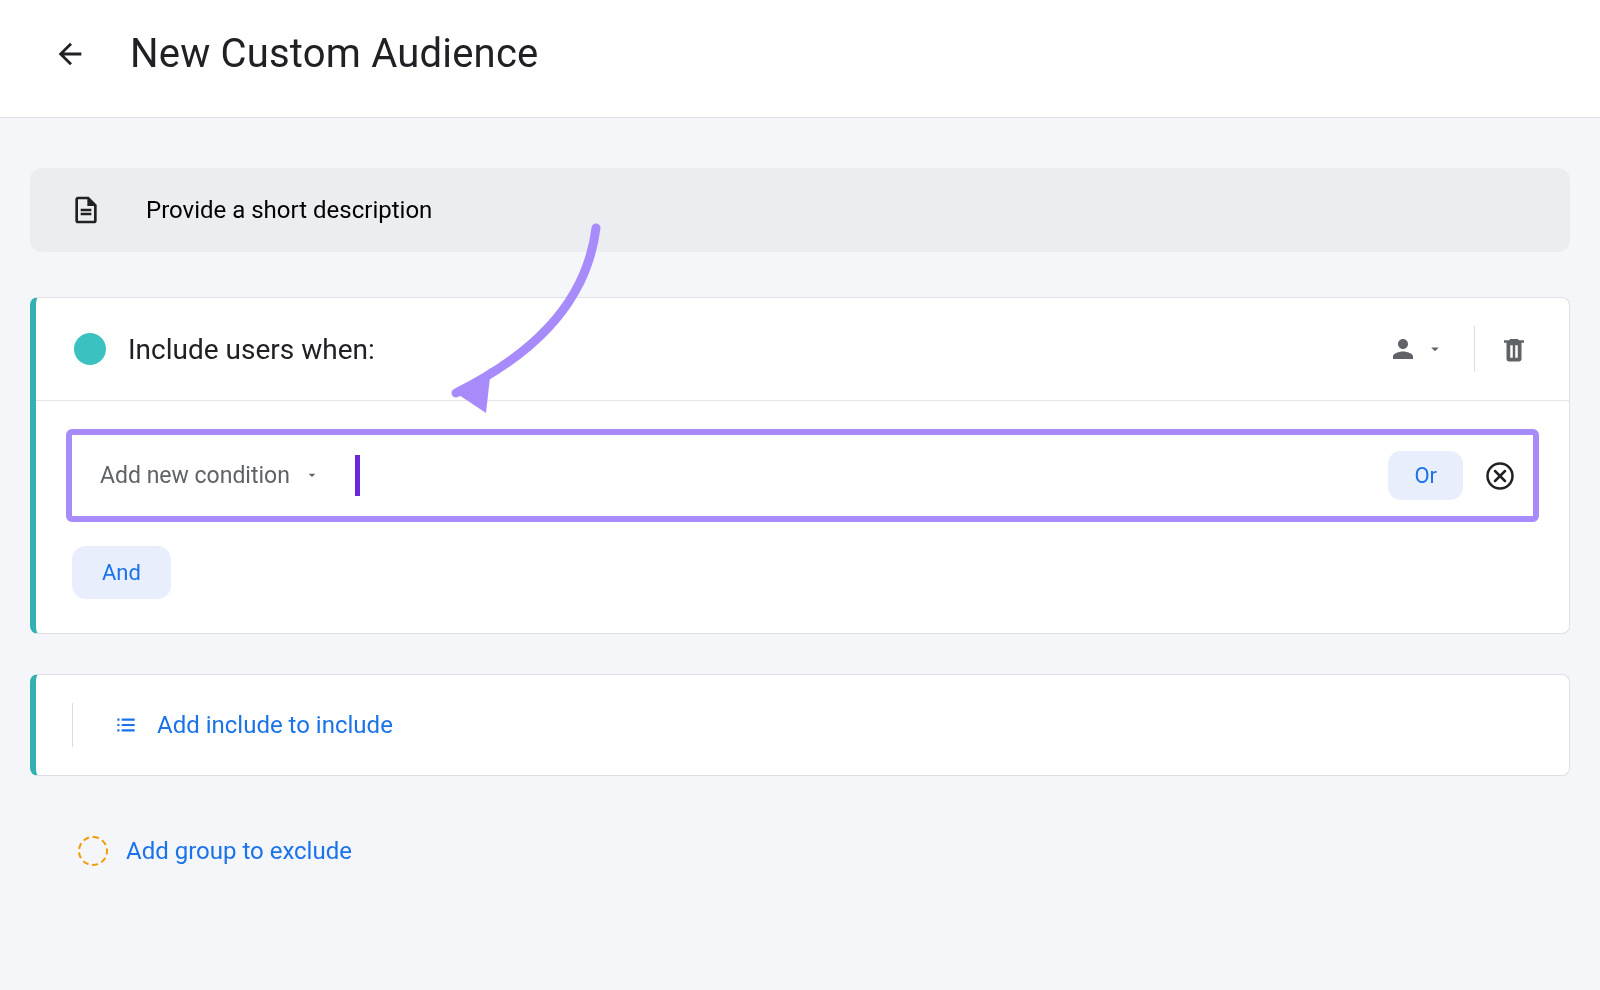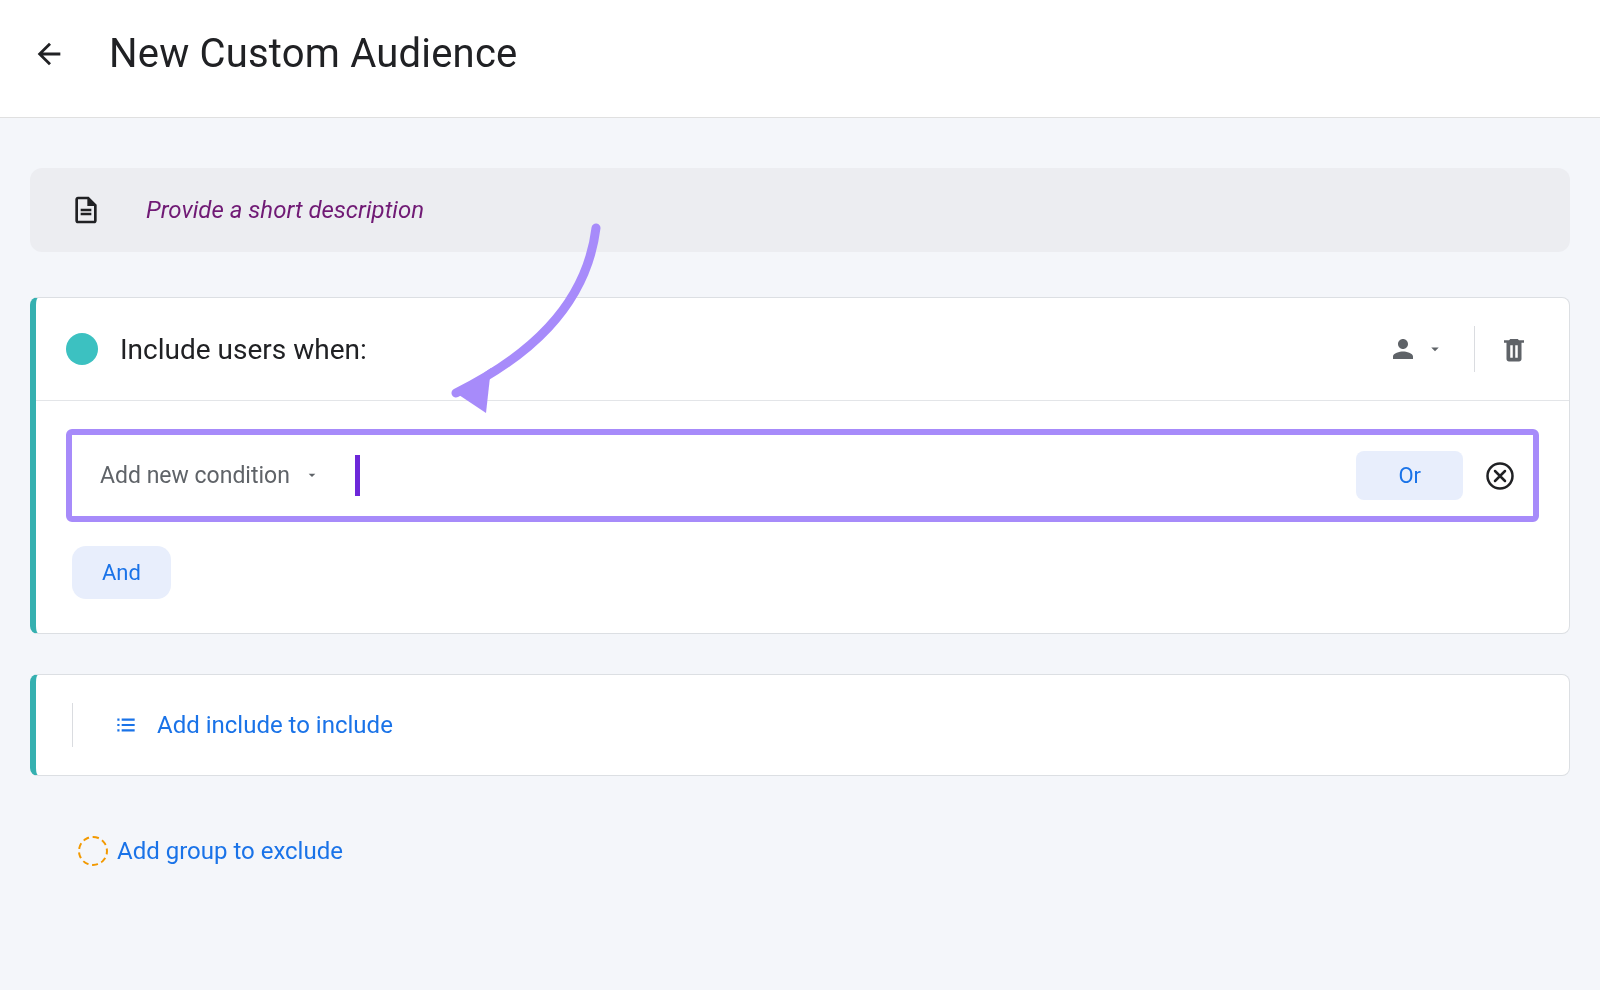--- a/index.html
+++ b/index.html
@@ -1,41 +1,41 @@
 <!DOCTYPE html>
 <html><head>
 <meta charset="utf-8">
 <style>
   * { box-sizing: border-box; margin: 0; padding: 0; }
   html, body { width: 1600px; height: 990px; font-family: "Google Sans", Roboto, Arial, sans-serif; color: #202124; background: #fff; }
   .header {
     display: flex; align-items: center; gap: 40px;
-    padding: 30px 50px 40px 29px;
+    padding: 30px 50px 40px 50px;
     border-bottom: 1px solid #e0e0e0;
   }
   .back-btn { width: 40px; height: 40px; display: flex; align-items: center; justify-content: center; cursor: pointer; }
   .title { font-size: 40px; font-weight: 400; letter-spacing: 0.2px; }
 
   .body-area { background: #f4f6fa; padding: 50px 30px 60px 30px; min-height: 880px; }
 
   .desc-card {
     background: #ecedf1; border-radius: 12px;
     padding: 26px 40px; margin-bottom: 45px;
     display: flex; align-items: center; gap: 44px;
   }
-  .desc-text { color: #701a75; font-size: 24px; font-style: italic; }
+  .desc-text { color: #000000; font-size: 24px; }
 
   .card {
     background: #fff; border: 1px solid #dcdfe3; border-radius: 8px;
     border-left: 6px solid #35b0b0; position: relative;
     margin-bottom: 40px;
   }
   .card-header {
     display: flex; align-items: center; justify-content: space-between;
-    padding: 28px 40px 28px 30px;
+    padding: 28px 40px 28px 38px;
     border-bottom: 1px solid #e3e5e8;
   }
   .card-header-left { display: flex; align-items: center; gap: 22px; }
   .dot { width: 32px; height: 32px; border-radius: 50%; background: #3cc1c1; }
   .include-label { font-size: 28px; font-weight: 400; }
   .card-header-right { display: flex; align-items: center; gap: 24px; }
   .scope-btn { display: flex; align-items: center; gap: 8px; cursor: pointer; padding: 4px 6px; }
   .vsep { width: 1px; height: 46px; background: #dadce0; }
 
   .cond-row-wrap {
@@ -47,40 +47,40 @@
   .cond-select {
     display: flex; align-items: center; gap: 14px;
     padding: 6px 24px 6px 10px; cursor: pointer;
     border-right: 5px solid #6d28d9;
     width: 270px;
   }
   .cond-select-label { font-size: 23px; color: #5f6368; line-height: 1.3; }
   .flex-spacer { flex: 1; }
   .or-chip {
     background: #e8eefc; color: #1a73e8; font-size: 22px;
-    padding: 12px 42px; border-radius: 8px; cursor: pointer; margin-right: 22px;
+    padding: 12px 26px; border-radius: 13px; cursor: pointer; margin-right: 22px;
   }
   .remove-x { cursor: pointer; display:flex; align-items:center; }
 
   .and-chip {
     display: inline-block; background: #e8eefc; color: #1a73e8;
     font-size: 22px; padding: 14px 30px; border-radius: 14px;
     margin: 0 0 34px 36px; cursor: pointer;
   }
 
   .card2 {
     background: #fff; border: 1px solid #dcdfe3; border-radius: 8px;
     border-left: 6px solid #35b0b0;
     padding: 28px 36px; display: flex; align-items: center; gap: 40px;
     margin-bottom: 60px;
   }
   .link-btn { display: flex; align-items: center; gap: 18px; color: #1a73e8; font-size: 24px; cursor: pointer; }
   .vsep2 { width: 1px; height: 44px; background: #dadce0; }
 
-  .exclude-row { display: flex; align-items: center; gap: 9px; padding-left: 48px; }
+  .exclude-row { display: flex; align-items: center; gap: 18px; padding-left: 48px; }
   .dashed-circle {
     width: 30px; height: 30px; border-radius: 50%;
     border: 2.5px dashed #f29900;
   }
   .exclude-label { color: #1a73e8; font-size: 24px; cursor: pointer; }
 
   
   .arrow-ann {
     position: absolute; left: 390px; top: -80px; width: 220px; height: 220px;
     pointer-events: none;

